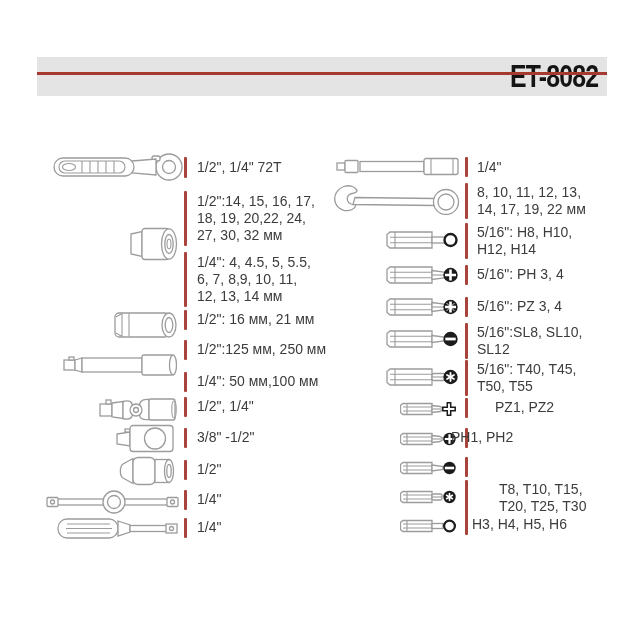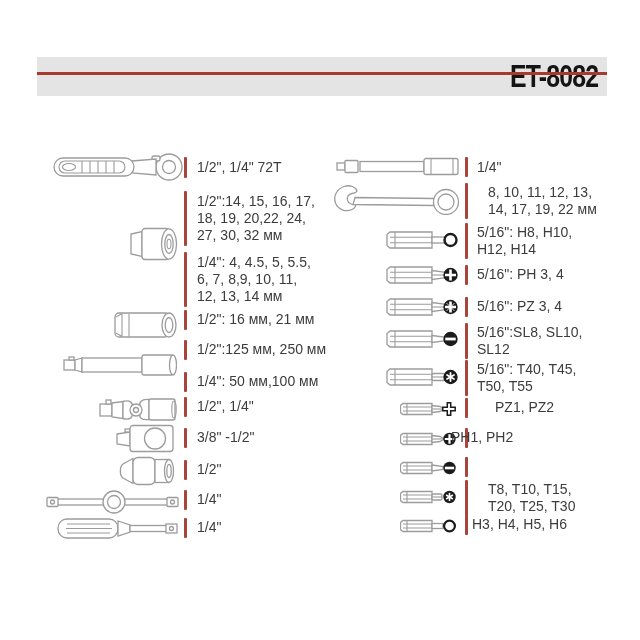--- a/index.html
+++ b/index.html
@@ -294,29 +294,29 @@
   <div class="vline" style="left:465px;top:297px;height:20px"></div>
   <div class="vline" style="left:465px;top:323px;height:36px"></div>
   <div class="vline" style="left:465px;top:360px;height:36px"></div>
   <div class="vline" style="left:465px;top:398px;height:20px"></div>
   <div class="vline" style="left:465px;top:428px;height:20px"></div>
   <div class="vline" style="left:465px;top:457px;height:20px"></div>
   <div class="vline" style="left:465px;top:480px;height:36px"></div>
   <div class="vline" style="left:465px;top:515px;height:20px"></div>
 
   <div class="spec-text" style="left:477px;top:159px">1/4"</div>
-  <div class="spec-text" style="left:488px;top:184px">8, 10, 11, 12, 13,
+  <div class="spec-text" style="left:477px;top:184px">8, 10, 11, 12, 13,
 14, 17, 19, 22 мм</div>
   <div class="spec-text" style="left:477px;top:224px">5/16": H8, H10,
 H12, H14</div>
   <div class="spec-text" style="left:477px;top:266px">5/16": PH 3, 4</div>
   <div class="spec-text" style="left:477px;top:298px">5/16": PZ 3, 4</div>
   <div class="spec-text" style="left:477px;top:324px">5/16":SL8, SL10,
 SL12</div>
   <div class="spec-text" style="left:477px;top:361px">5/16": T40, T45,
 T50, T55</div>
   <div class="spec-text" style="left:495px;top:399px">PZ1, PZ2</div>
   <div class="spec-text" style="left:451px;top:429px">PH1, PH2</div>
-  <div class="spec-text" style="left:488px;top:481px">T8, T10, T15,
+  <div class="spec-text" style="left:499px;top:481px">T8, T10, T15,
 T20, T25, T30</div>
   <div class="spec-text" style="left:472px;top:516px">H3, H4, H5, H6</div>
 
 </div>
 
 </body></html>

